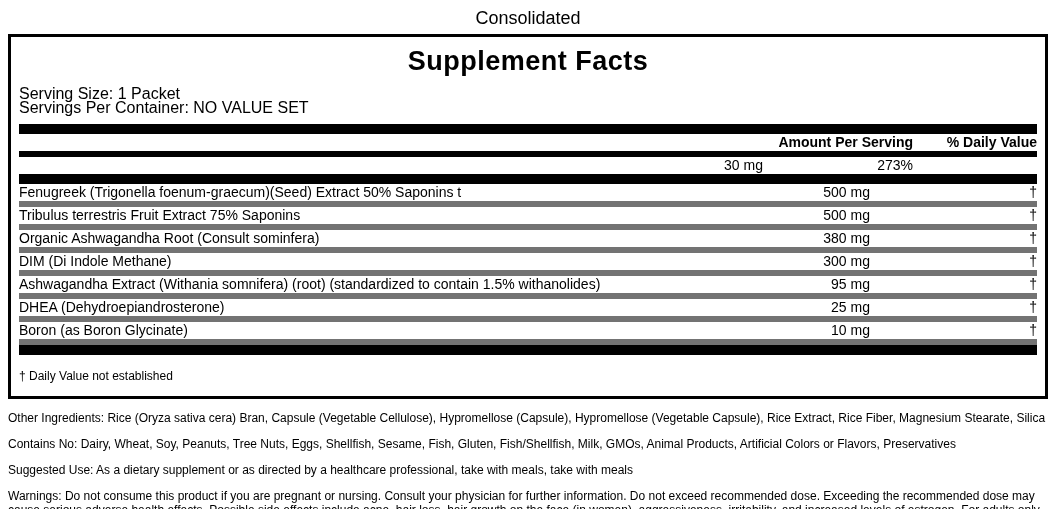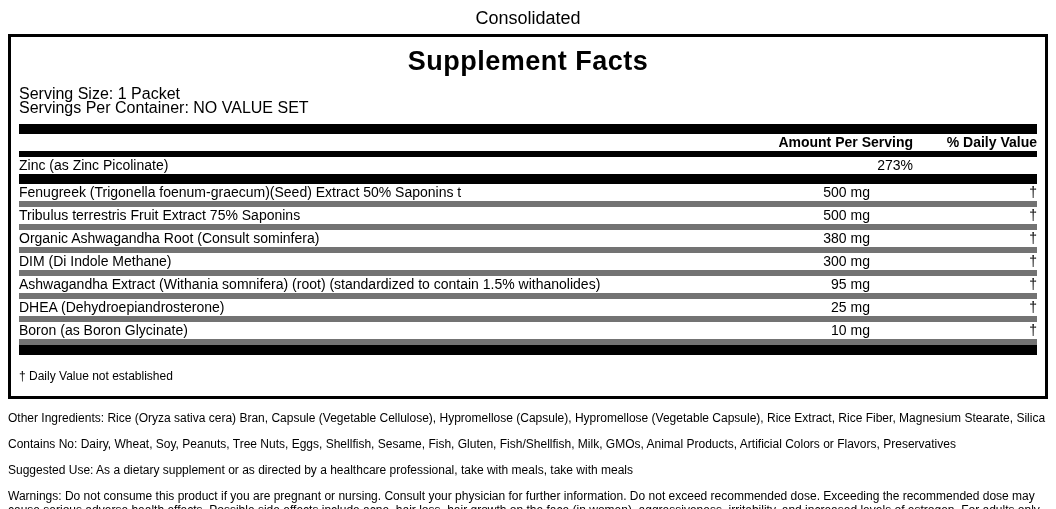--- a/index.html
+++ b/index.html
@@ -72,21 +72,21 @@
 
   <div class="f-row header-row">
     <div class="name"></div>
     <div class="amount">Amount Per Serving</div>
     <div class="dv">% Daily Value</div>
   </div>
 
   <div class="bar medium"></div>
 
   <div class="f-row">
-    <div class="name">Zinc (as Zinc Picolinate)</div>
+    <div class="amount">30 mg</div>
     <div class="dv">273%</div>
   </div>
 
   <div class="bar thick"></div>
 
   <div class="f-row ruled">
     <div class="name">Fenugreek (Trigonella foenum-graecum)(Seed) Extract 50% Saponins t</div>
     <div class="amount">500 mg</div>
     <div class="dv">†</div>
   </div>

